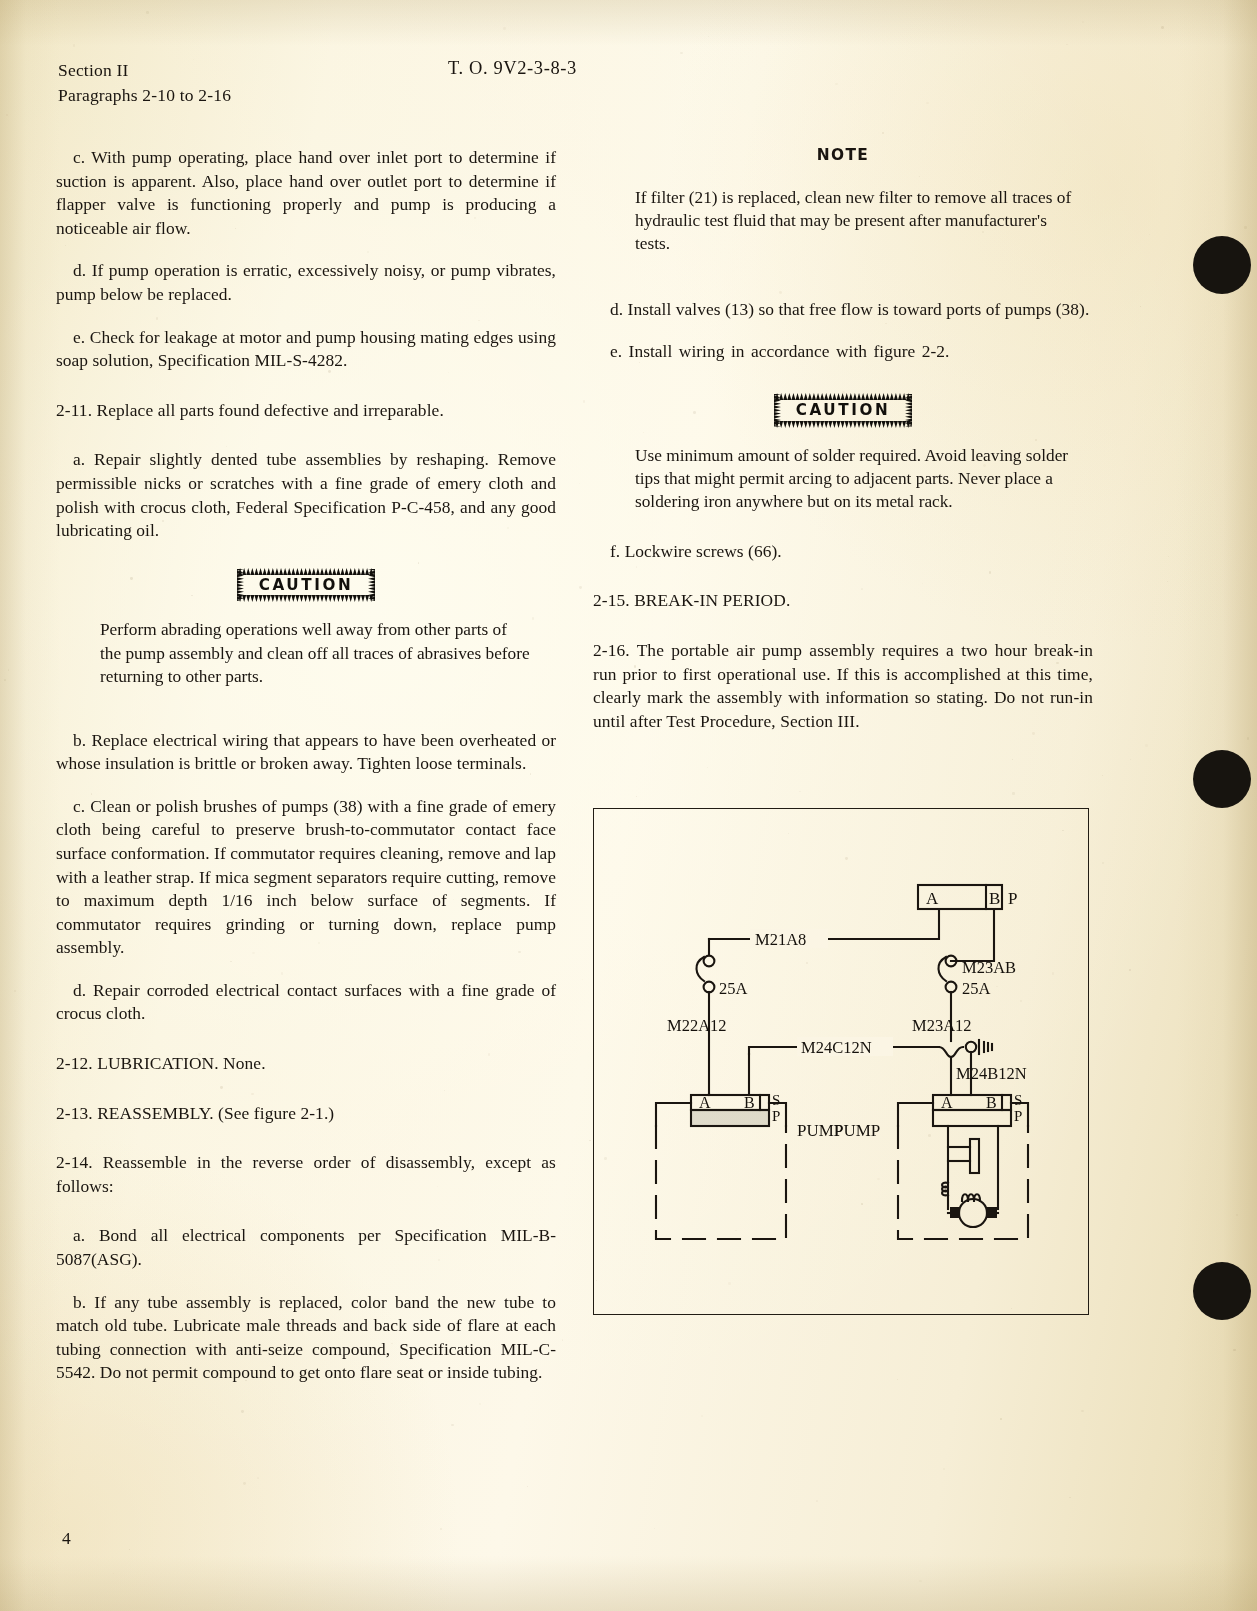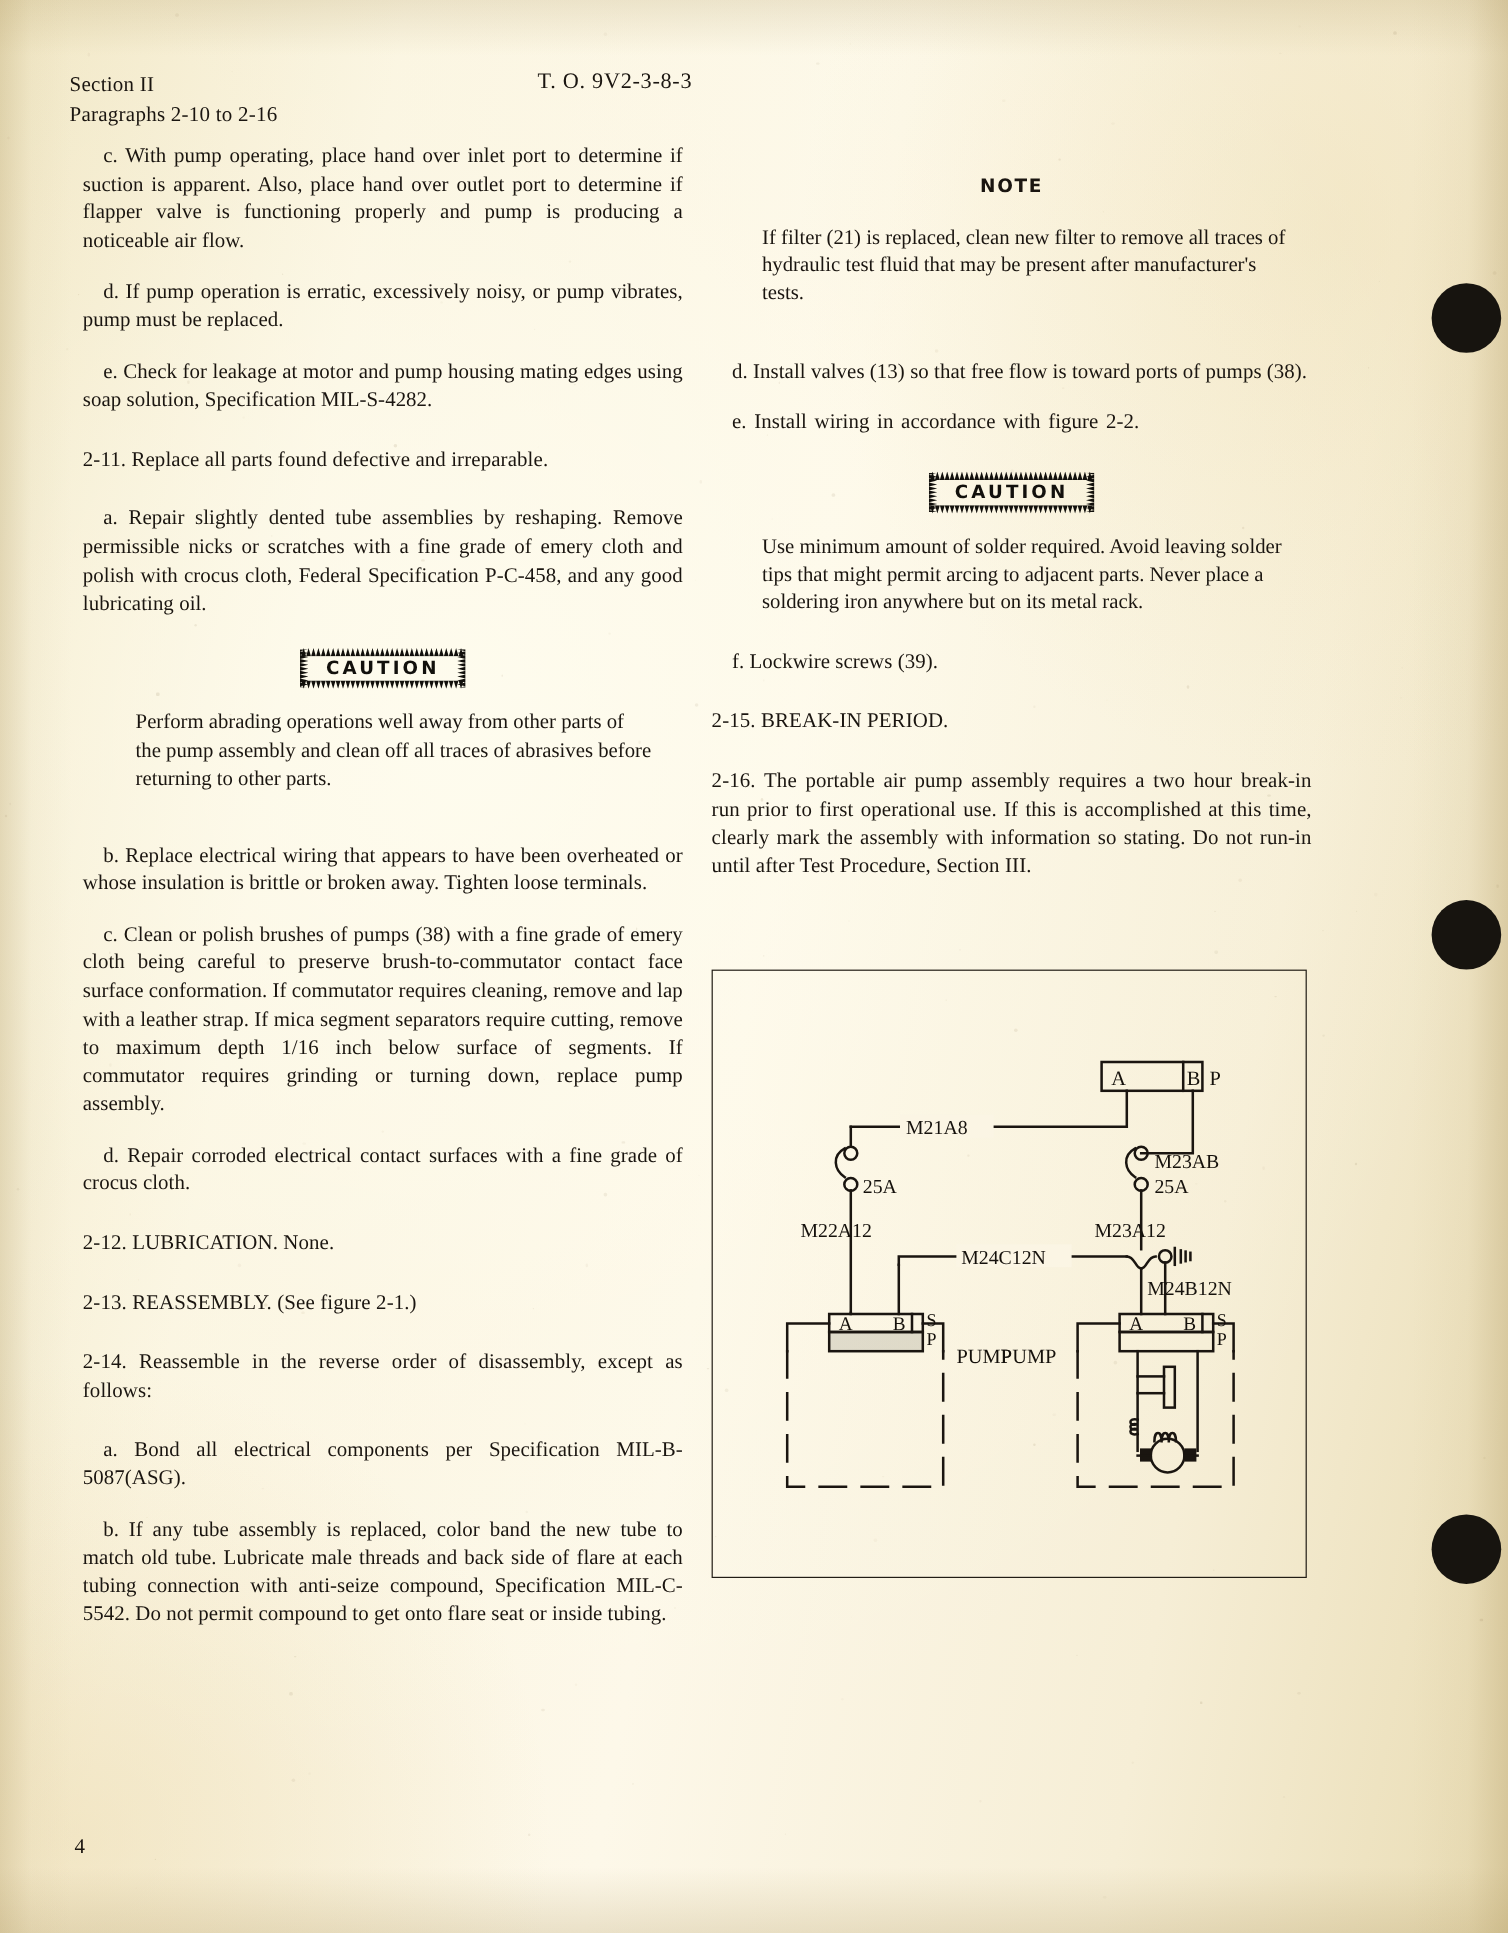--- a/index.html
+++ b/index.html
@@ -71,21 +71,21 @@
 
   
   .col {
     position: absolute;
     top: 118px;
     width: 500px;
     font-size: 17.4px;
     line-height: 23.6px;
     text-align: justify;
   }
-  .col-left  { left: 69px; }
+  .col-left  { left: 56px; margin-top: 28px; }
   .col-right { left: 593px; }
 
   p.para {
     margin: 0 0 19px 0;
     text-indent: 17px;
     letter-spacing: 0.05px;
   }
   p.sec {
     margin: 0 0 19px 0;
     text-indent: 0;
@@ -207,21 +207,21 @@
     <div class="hdr-left">
       <div>Section II</div>
       <div>Paragraphs 2-10 to 2-16</div>
     </div>
     <div class="hdr-center">T. O.  9V2-3-8-3</div>
   </div>
 
   <div class="col col-left">
 
     <p class="para">c.  With pump operating, place hand over inlet port to determine if suction is apparent.  Also, place hand over outlet port to determine if flapper valve is functioning properly and pump is producing a noticeable air flow.</p>
-    <p class="para">d.  If pump operation is erratic, excessively noisy, or pump vibrates, pump must be replaced.</p>
+    <p class="para">d.  If pump operation is erratic, excessively noisy, or pump vibrates, pump below be replaced.</p>
     <p class="para wide">e.  Check for leakage at motor and pump housing mating edges using soap solution, Specification MIL-S-4282.</p>
 
     <p class="sec wide">2-11.  Replace all parts found defective and irreparable.</p>
 
     <p class="para">a.  Repair slightly dented tube assemblies by reshaping. Remove permissible nicks or scratches with a fine grade of emery cloth and polish with crocus cloth, Federal Specification P-C-458,  and any good lubricating oil.</p>
 
     <div class="caution-wrap">
       <span class="caution-box">
         <span class="zig top">
           <svg viewBox="0 0 200 7" preserveAspectRatio="none">
@@ -291,21 +291,21 @@
           <svg viewBox="0 0 7 60" preserveAspectRatio="none">
             <path d="M7,0 L0,3 L7,6 L0,9 L7,12 L0,15 L7,18 L0,21 L7,24 L0,27 L7,30 L0,33 L7,36 L0,39 L7,42 L0,45 L7,48 L0,51 L7,54 L0,57 L7,60 L0,60 L0,0 Z" fill="#12100c"></path>
           </svg>
         </span>
         <span>CAUTION</span>
       </span>
     </div>
 
     <div class="indent-block" style="padding-left:42px;padding-right:4px;">Use minimum amount of solder required.  Avoid leaving solder tips that might permit arcing to adjacent parts.  Never place a soldering iron anywhere but on its metal rack.</div>
 
-    <p class="para wide">f.  Lockwire screws (39).</p>
+    <p class="para wide">f.  Lockwire screws (66).</p>
     <p class="sec wide">2-15.  BREAK-IN PERIOD.</p>
     <p class="sec">2-16.  The portable air pump assembly requires a two hour break-in run prior to first operational use.  If this is accomplished at this time, clearly mark the assembly with information so stating.  Do not run-in until after Test Procedure, Section III.</p>
   </div>
 
   <div class="figure">
     <div class="fig-frame">
       <svg width="492" height="502" viewBox="0 0 492 502">
         <g stroke="#1a1510" stroke-width="2.1" fill="none" stroke-linecap="square">
 
           <rect x="324" y="76" width="84" height="24"></rect>

